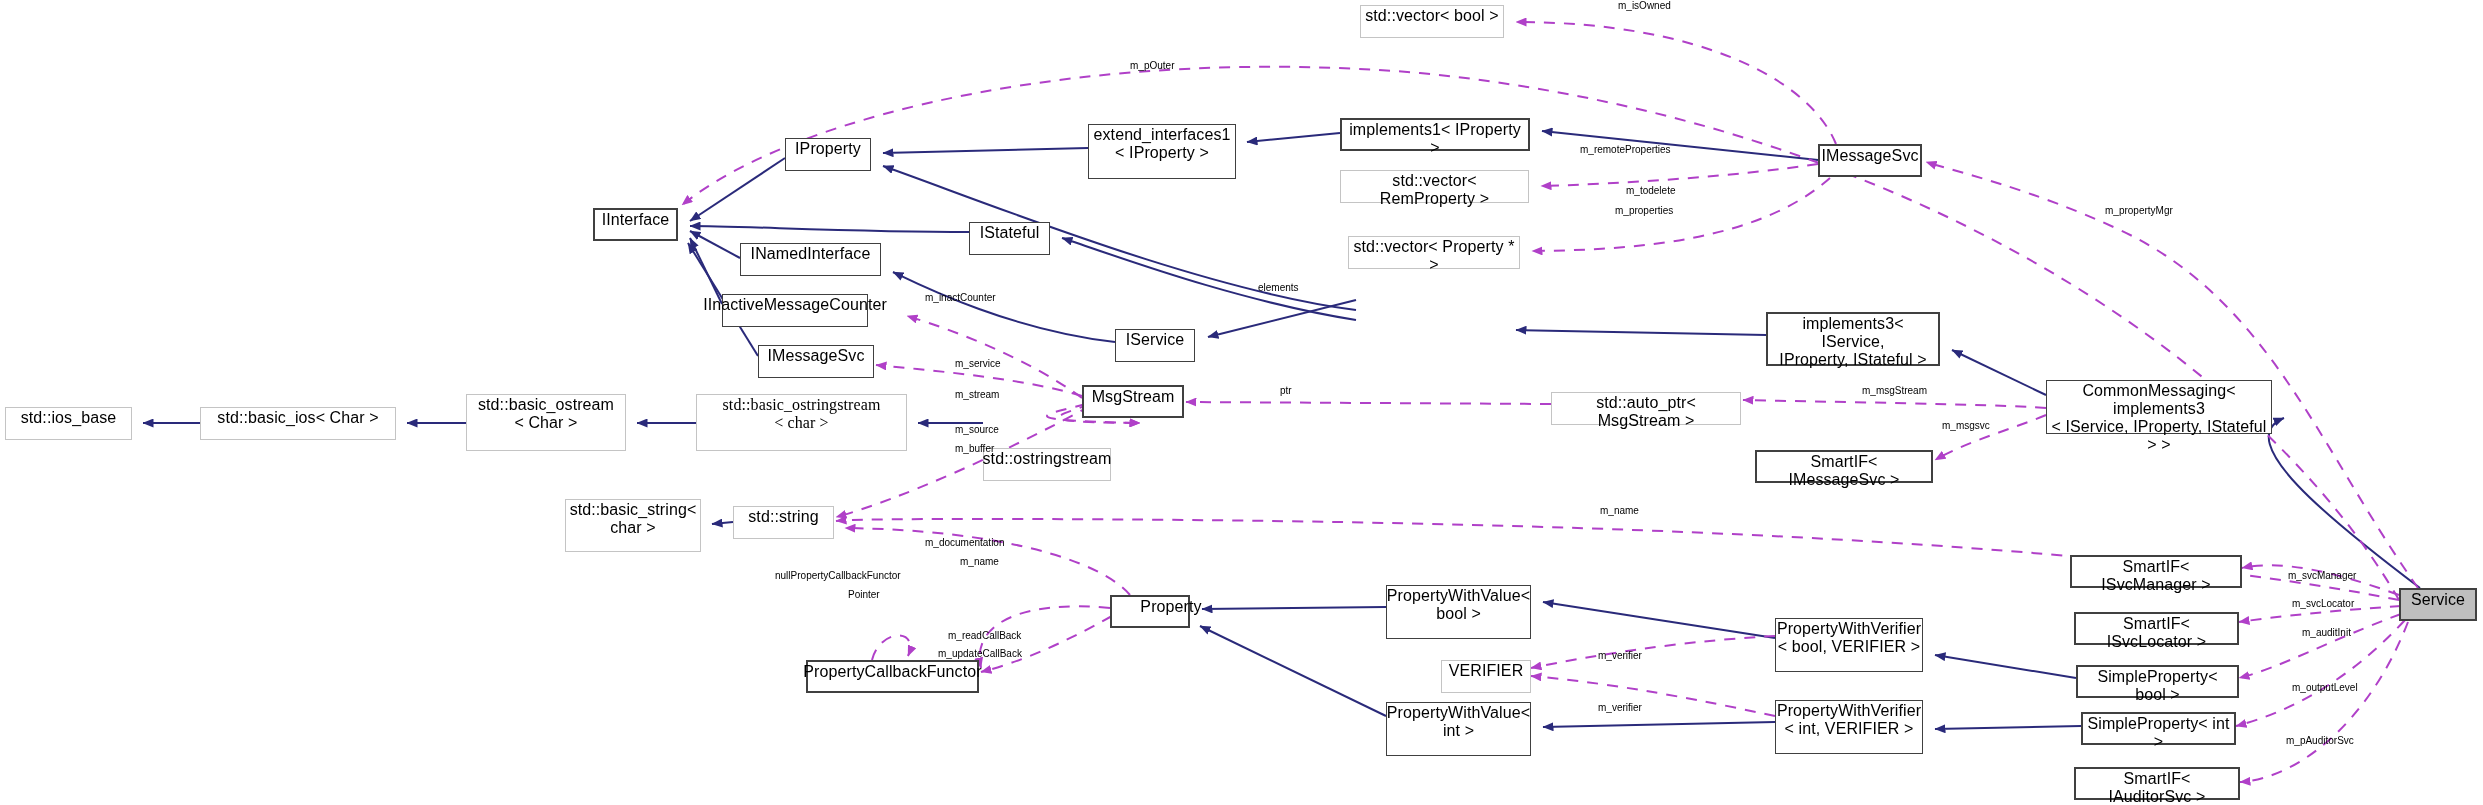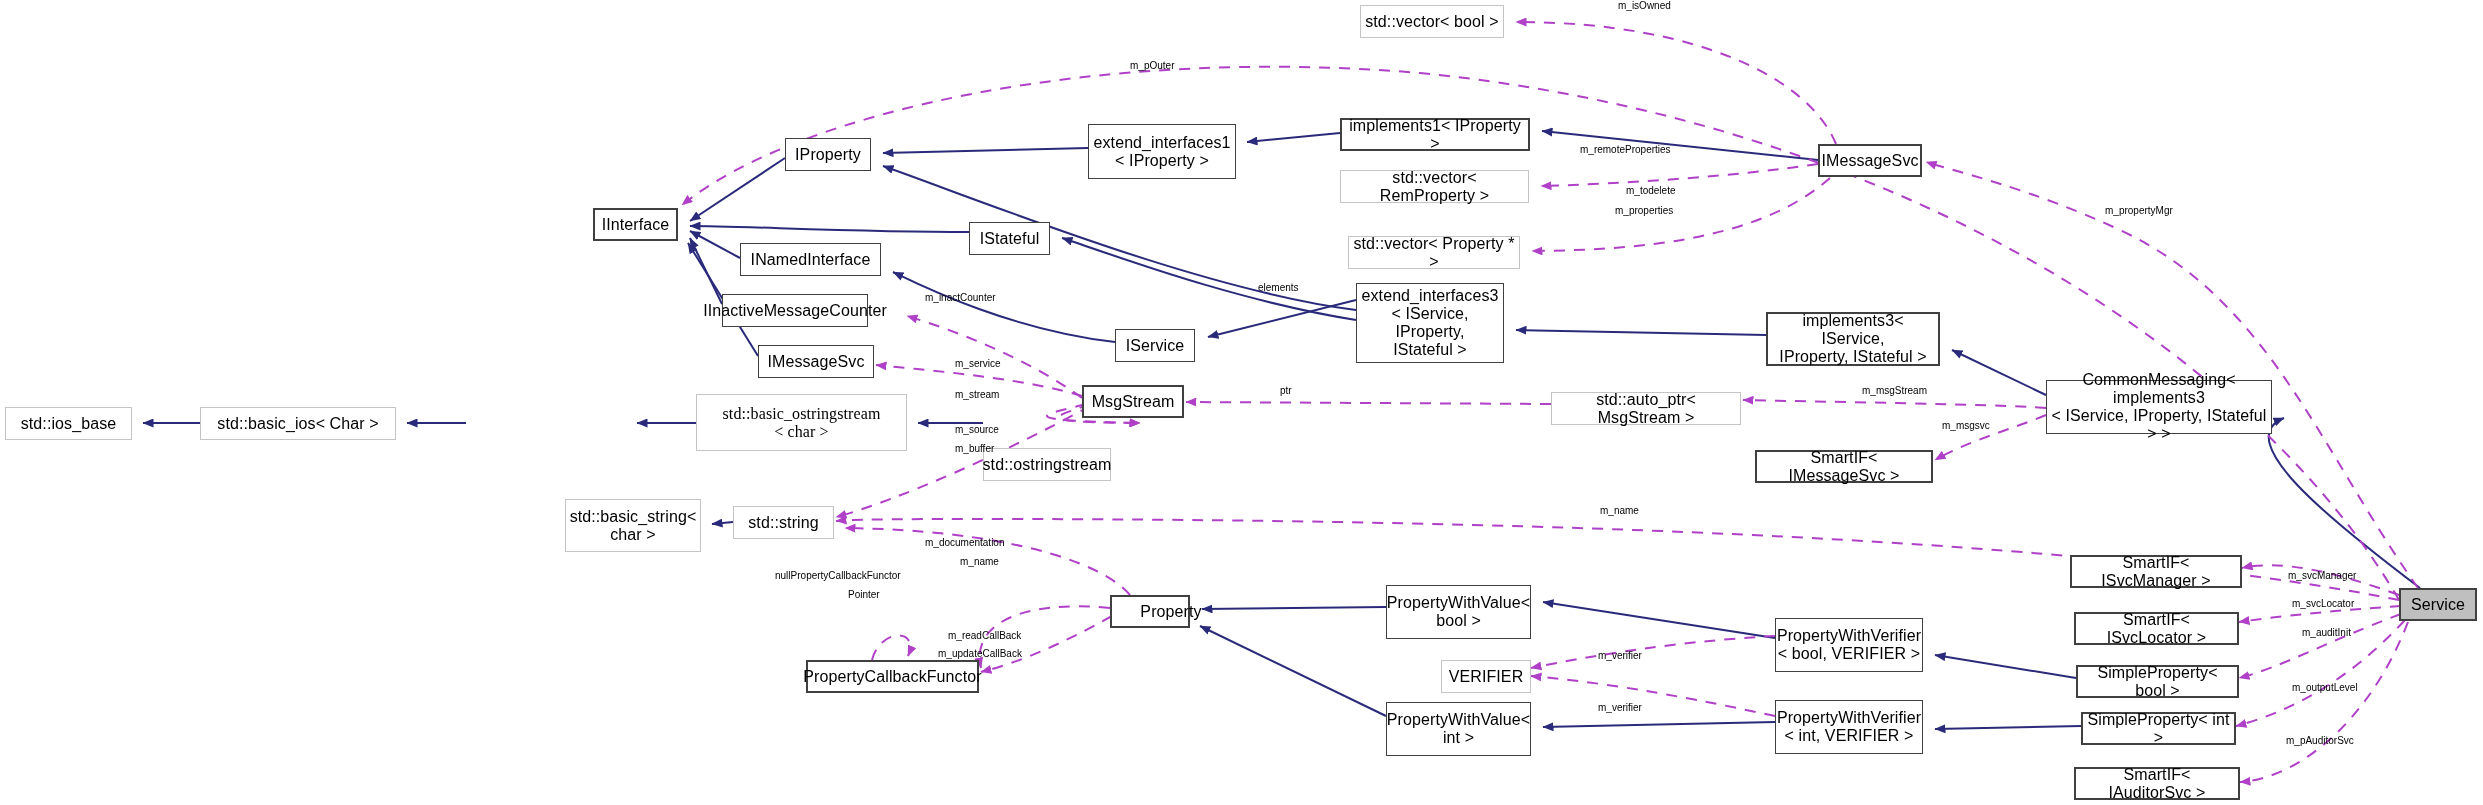--- a/index.html
+++ b/index.html
@@ -1,20 +1,20 @@
 <!DOCTYPE html>
 <html><head>
 <meta charset="utf-8">
 <title>Service Collaboration Diagram</title>
 <style>
   html,body{margin:0;padding:0;background:#ffffff;}
   #canvas{position:relative;width:2483px;height:805px;background:#ffffff;
           font-family:"Liberation Sans","DejaVu Sans",sans-serif;overflow:hidden;}
   svg#edges{position:absolute;left:0;top:0;width:2483px;height:805px;pointer-events:none;}
-  .node{position:absolute;box-sizing:border-box;display:flex;align-items:center;
+  .node{position:absolute;box-sizing:border-box;display:flex;align-items:flex-start;
         justify-content:center;text-align:center;background:#ffffff;
         color:#000000;font-size:16px;line-height:1.12;letter-spacing:0.1px;padding:1px 4px;}
   .node.solid{border:1px solid #404040;}
   .node.thick{border:2px solid #404040;}
   .node.light{border:1px solid #c4c4c4;}
   .node.focus{border:2px solid #404040;background:#bfbfbf;}
   .elabel{position:absolute;font-size:10px;color:#000000;white-space:pre;
           line-height:1.2;text-align:center;}
 </style>
 </head>
@@ -95,20 +95,22 @@
       <path d="M2408,622 C2370,720 2300,778 2240,782"></path>
     </g>
   </svg>
 
   <div class="node light" style="left:5px;top:407px;width:127px;height:33px;">
       <span>std::ios_base</span>
     </div>
   <div class="node light" style="left:200px;top:407px;width:196px;height:33px;">
       <span>std::basic_ios&lt; Char &gt;</span>
     </div>
+  <div class="node light" style="left:466px;top:394px;width:160px;height:57px;white-space:pre-line;"><span>std::basic_ostream
+&lt; Char &gt;</span></div>
   <div class="node light" style="left:696px;top:394px;width:211px;height:57px;white-space:pre-line;font-family:Liberation Serif, serif;"><span>std::basic_ostringstream
 &lt; char &gt;</span></div>
   <div class="node light" style="left:983px;top:407px;width:128px;height:33px;margin-top:41px;">
       <span>std::ostringstream</span>
     </div>
   <div class="node light" style="left:565px;top:499px;width:136px;height:53px;white-space:pre-line;"><span>std::basic_string&lt;
 char &gt;</span></div>
   <div class="node light" style="left:733px;top:506px;width:101px;height:33px;">
       <span>std::string</span>
     </div>
@@ -145,23 +147,20 @@
     </div>
   <div class="node light" style="left:1348px;top:236px;width:172px;height:33px;">
       <span>std::vector&lt; Property * &gt;</span>
     </div>
   <div class="node light" style="left:1360px;top:5px;width:144px;height:33px;">
       <span>std::vector&lt; bool &gt;</span>
     </div>
   <div class="node thick" style="left:1340px;top:118px;width:190px;height:33px;">
       <span>implements1&lt; IProperty &gt;</span>
     </div>
-  <div class="node solid" style="left:1356px;top:283px;width:148px;height:80px;white-space:pre-line;"><span>extend_interfaces3
-&lt; IService, IProperty,
-IStateful &gt;</span></div>
   <div class="node thick" style="left:1766px;top:312px;width:174px;height:54px;white-space:pre-line;"><span>implements3&lt; IService,
 IProperty, IStateful &gt;</span></div>
   <div class="node thick" style="left:1818px;top:144px;width:104px;height:33px;">
       <span>IMessageSvc</span>
     </div>
   <div class="node light" style="left:1551px;top:392px;width:190px;height:33px;">
       <span>std::auto_ptr&lt; MsgStream &gt;</span>
     </div>
   <div class="node thick" style="left:1755px;top:450px;width:178px;height:33px;">
       <span>SmartIF&lt; IMessageSvc &gt;</span>

